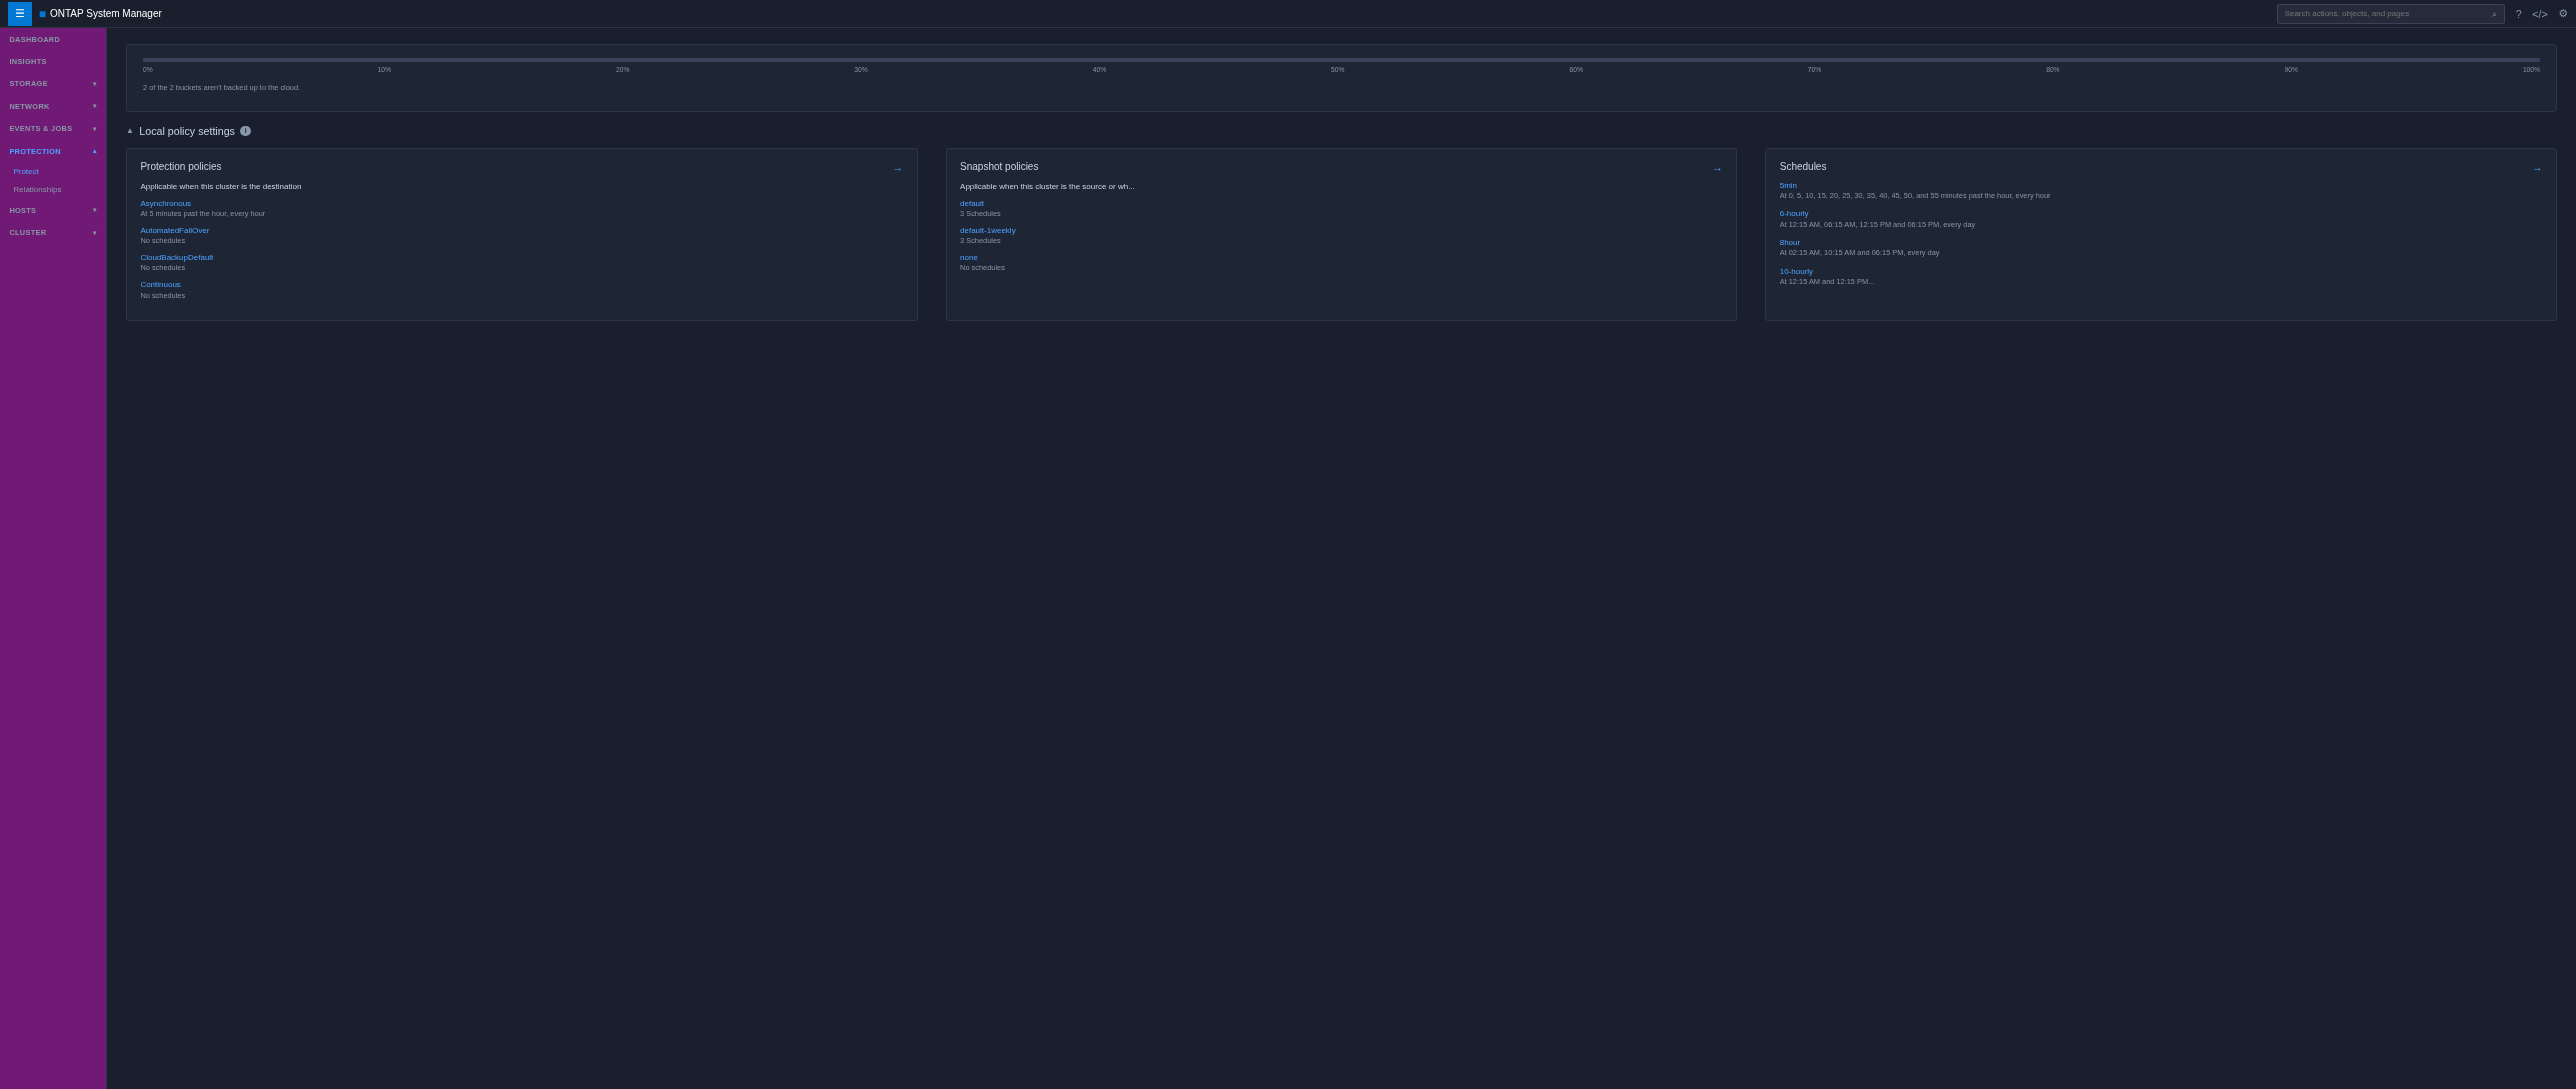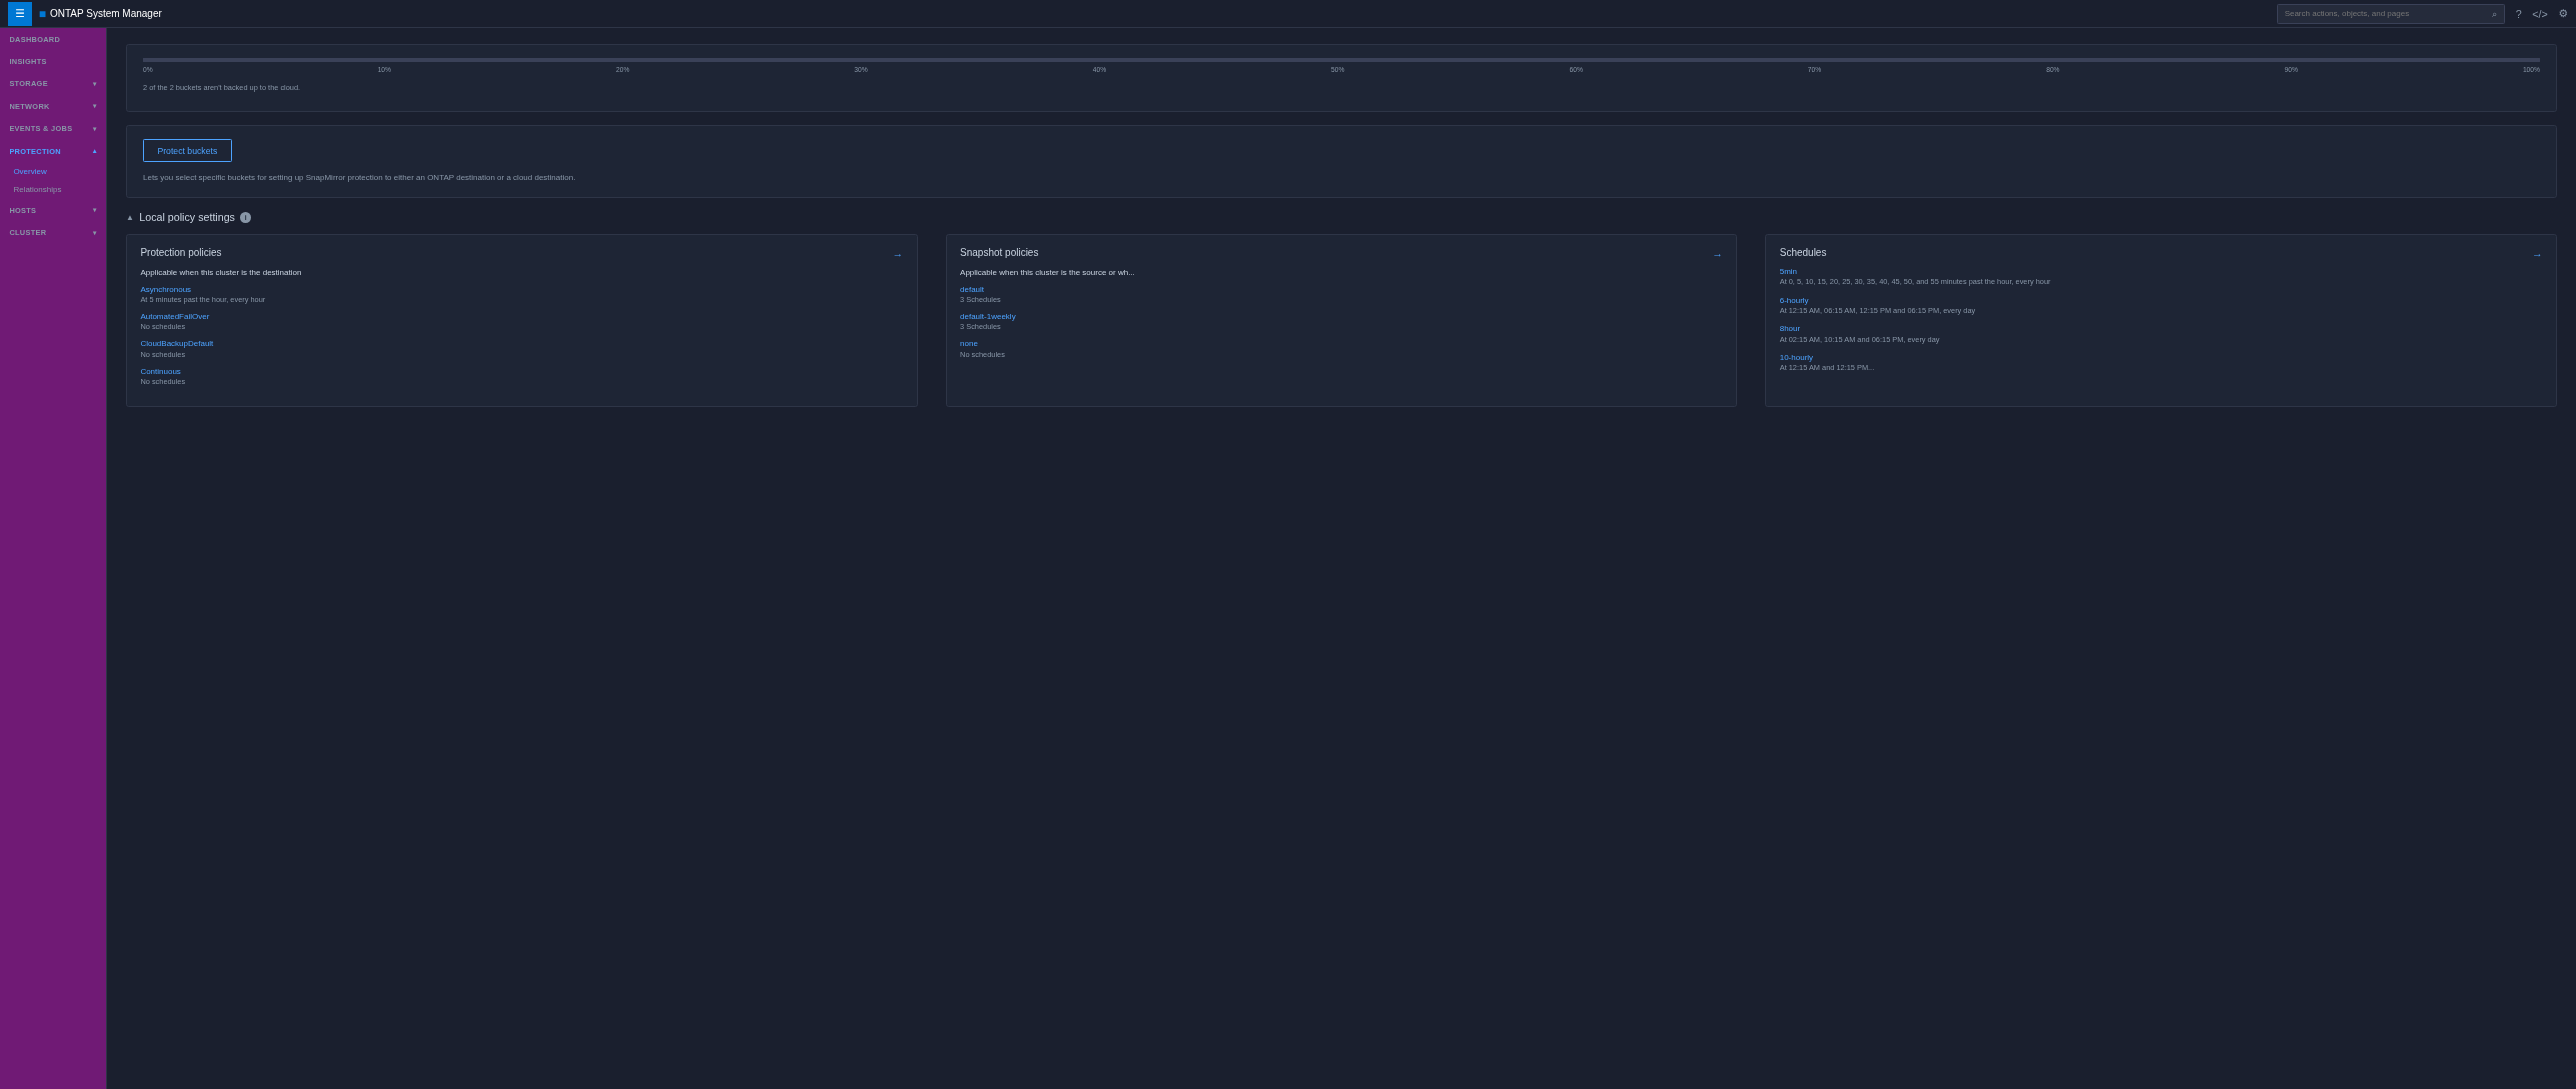--- a/index.html
+++ b/index.html
@@ -339,21 +339,21 @@
   </div>
   <div class="nav-item">
     <span>EVENTS &amp; JOBS</span>
     <span class="chevron">▾</span>
   </div>
   <div class="nav-item active">
     <span>PROTECTION</span>
     <span class="chevron">▴</span>
   </div>
   <div class="nav-sub-item active">
-    <span>Overview</span>
+    <span>Protect</span>
   </div>
   <div class="nav-sub-item">
     <span>Relationships</span>
   </div>
   <div class="nav-item">
     <span>HOSTS</span>
     <span class="chevron">▾</span>
   </div>
   <div class="nav-item">
     <span>CLUSTER</span>
@@ -381,24 +381,20 @@
           <span>80%</span>
           <span>90%</span>
           <span>100%</span>
         </div>
       </div>
       <div class="progress-note">
         <span>2 of the 2 buckets aren't backed up to the cloud.</span>
       </div>
     </div>
 
-    <div class="section-card">
-      <button class="protect-btn">Protect buckets</button>
-      <div class="protect-description">Lets you select specific buckets for setting up SnapMirror protection to either an ONTAP destination or a cloud destination.</div>
-    </div>
 
     <div>
       <div class="local-policy-header">
         <button class="collapse-btn">
           <span>▲</span>
         </button>
         <span class="local-policy-title">Local policy settings</span>
         <span class="info-icon">i</span>
       </div>
 

